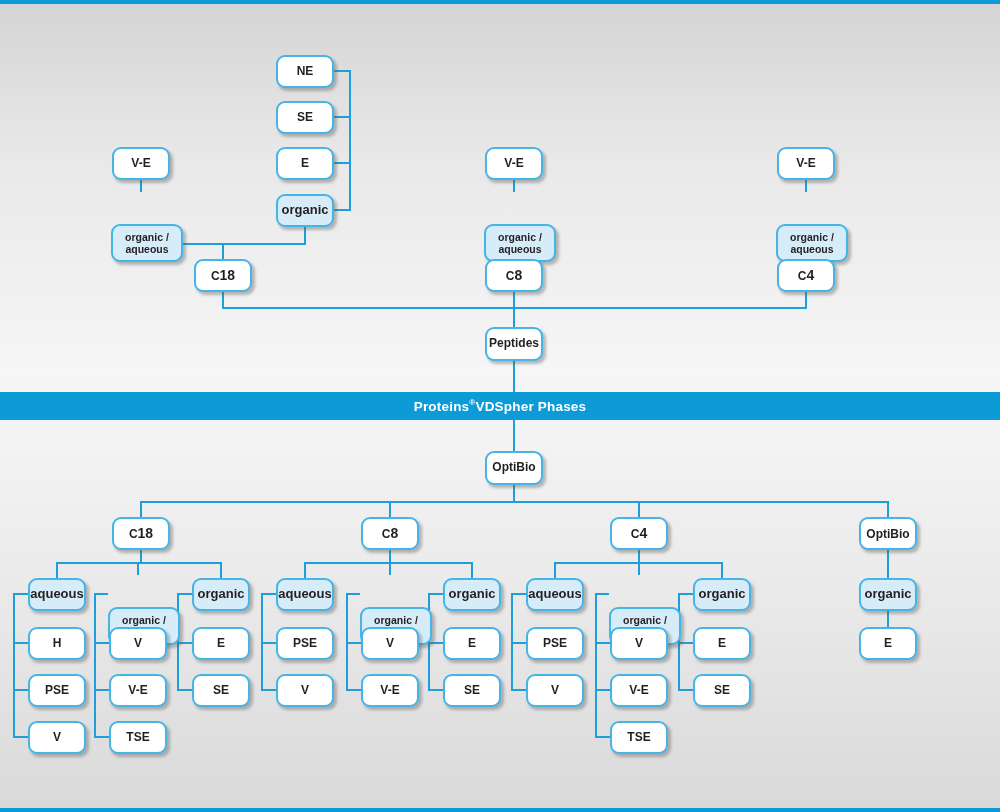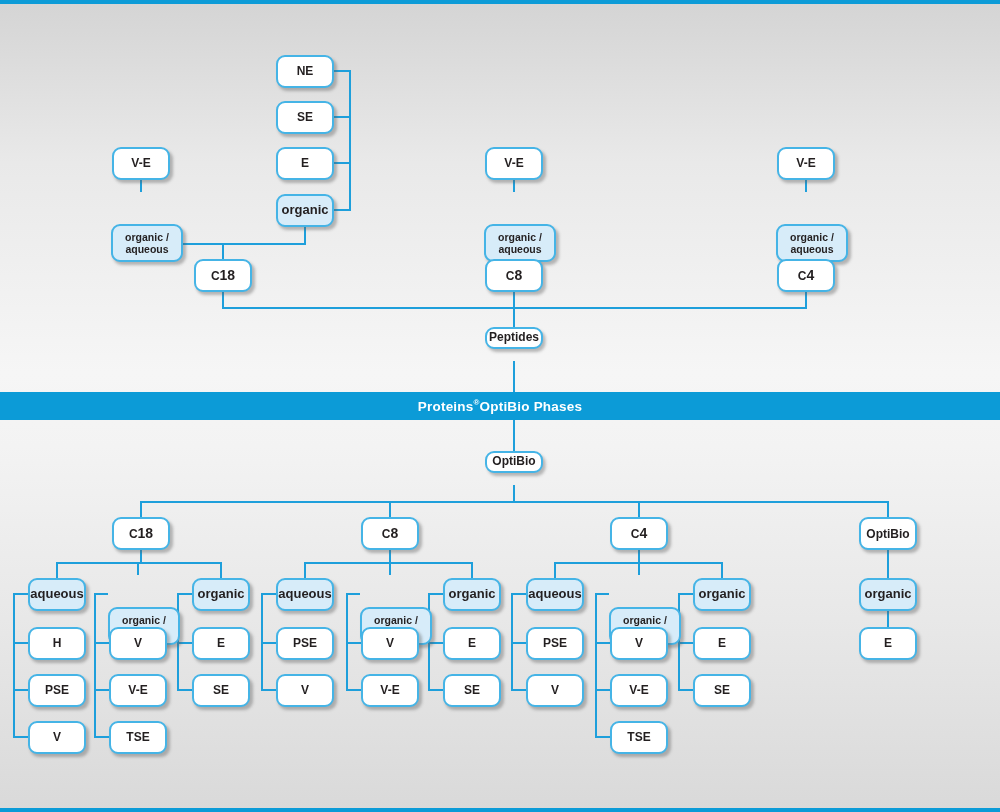--- a/index.html
+++ b/index.html
@@ -27,21 +27,21 @@
   .banner .reg{font-size:8px; vertical-align:top; position:relative; top:-4px;}
   .node{
     position:absolute; width:58px; height:33px; box-sizing:border-box;
     background:#ffffff; border:2px solid var(--border-blue); border-radius:9px;
     display:flex; align-items:center; justify-content:center;
     color:var(--text-dark); font-weight:bold; font-size:12px;
     box-shadow:2.5px 3px 3px rgba(90,90,90,.40);
   }
   .node.hl{background:var(--highlight-fill);}
   .node.w60{width:72px;margin-top:32px;}
-  .node.h34{height:22px;border-radius:9px;}
+  .node.h34{height:34px;border-radius:9px;}
   .node.h38{height:38px;}
   .node .lbl{text-align:center; line-height:1.1;}
   .node .two{white-space:pre-line; font-size:10.5px; line-height:1.15; text-align:center;}
   .node .cat{font-size:13px;}
   .node .sub{font-size:14px;}
 </style>
 </head>
 <body>
 
 <div id="stage">
@@ -189,21 +189,21 @@
       <span class="lbl"><span>C</span><span class="sub">4</span></span>
     </div>
 
   <div class="node h34" style="left:485px;top:327px">
       <span class="lbl">Peptides</span>
     </div>
 
   <div class="banner">
     <span>Proteins</span>
       <span class="reg">®</span>
-      <span> OptiBio Phases</span>
+      <span> VDSpher Phases</span>
   </div>
 
   <div class="node h34" style="left:485px;top:451px">
       <span class="lbl">OptiBio</span>
     </div>
 
   <div class="node" style="left:112px;top:517px">
       <span class="lbl"><span>C</span><span class="sub">18</span></span>
     </div>
   <div class="node hl" style="left:28px;top:578px">

